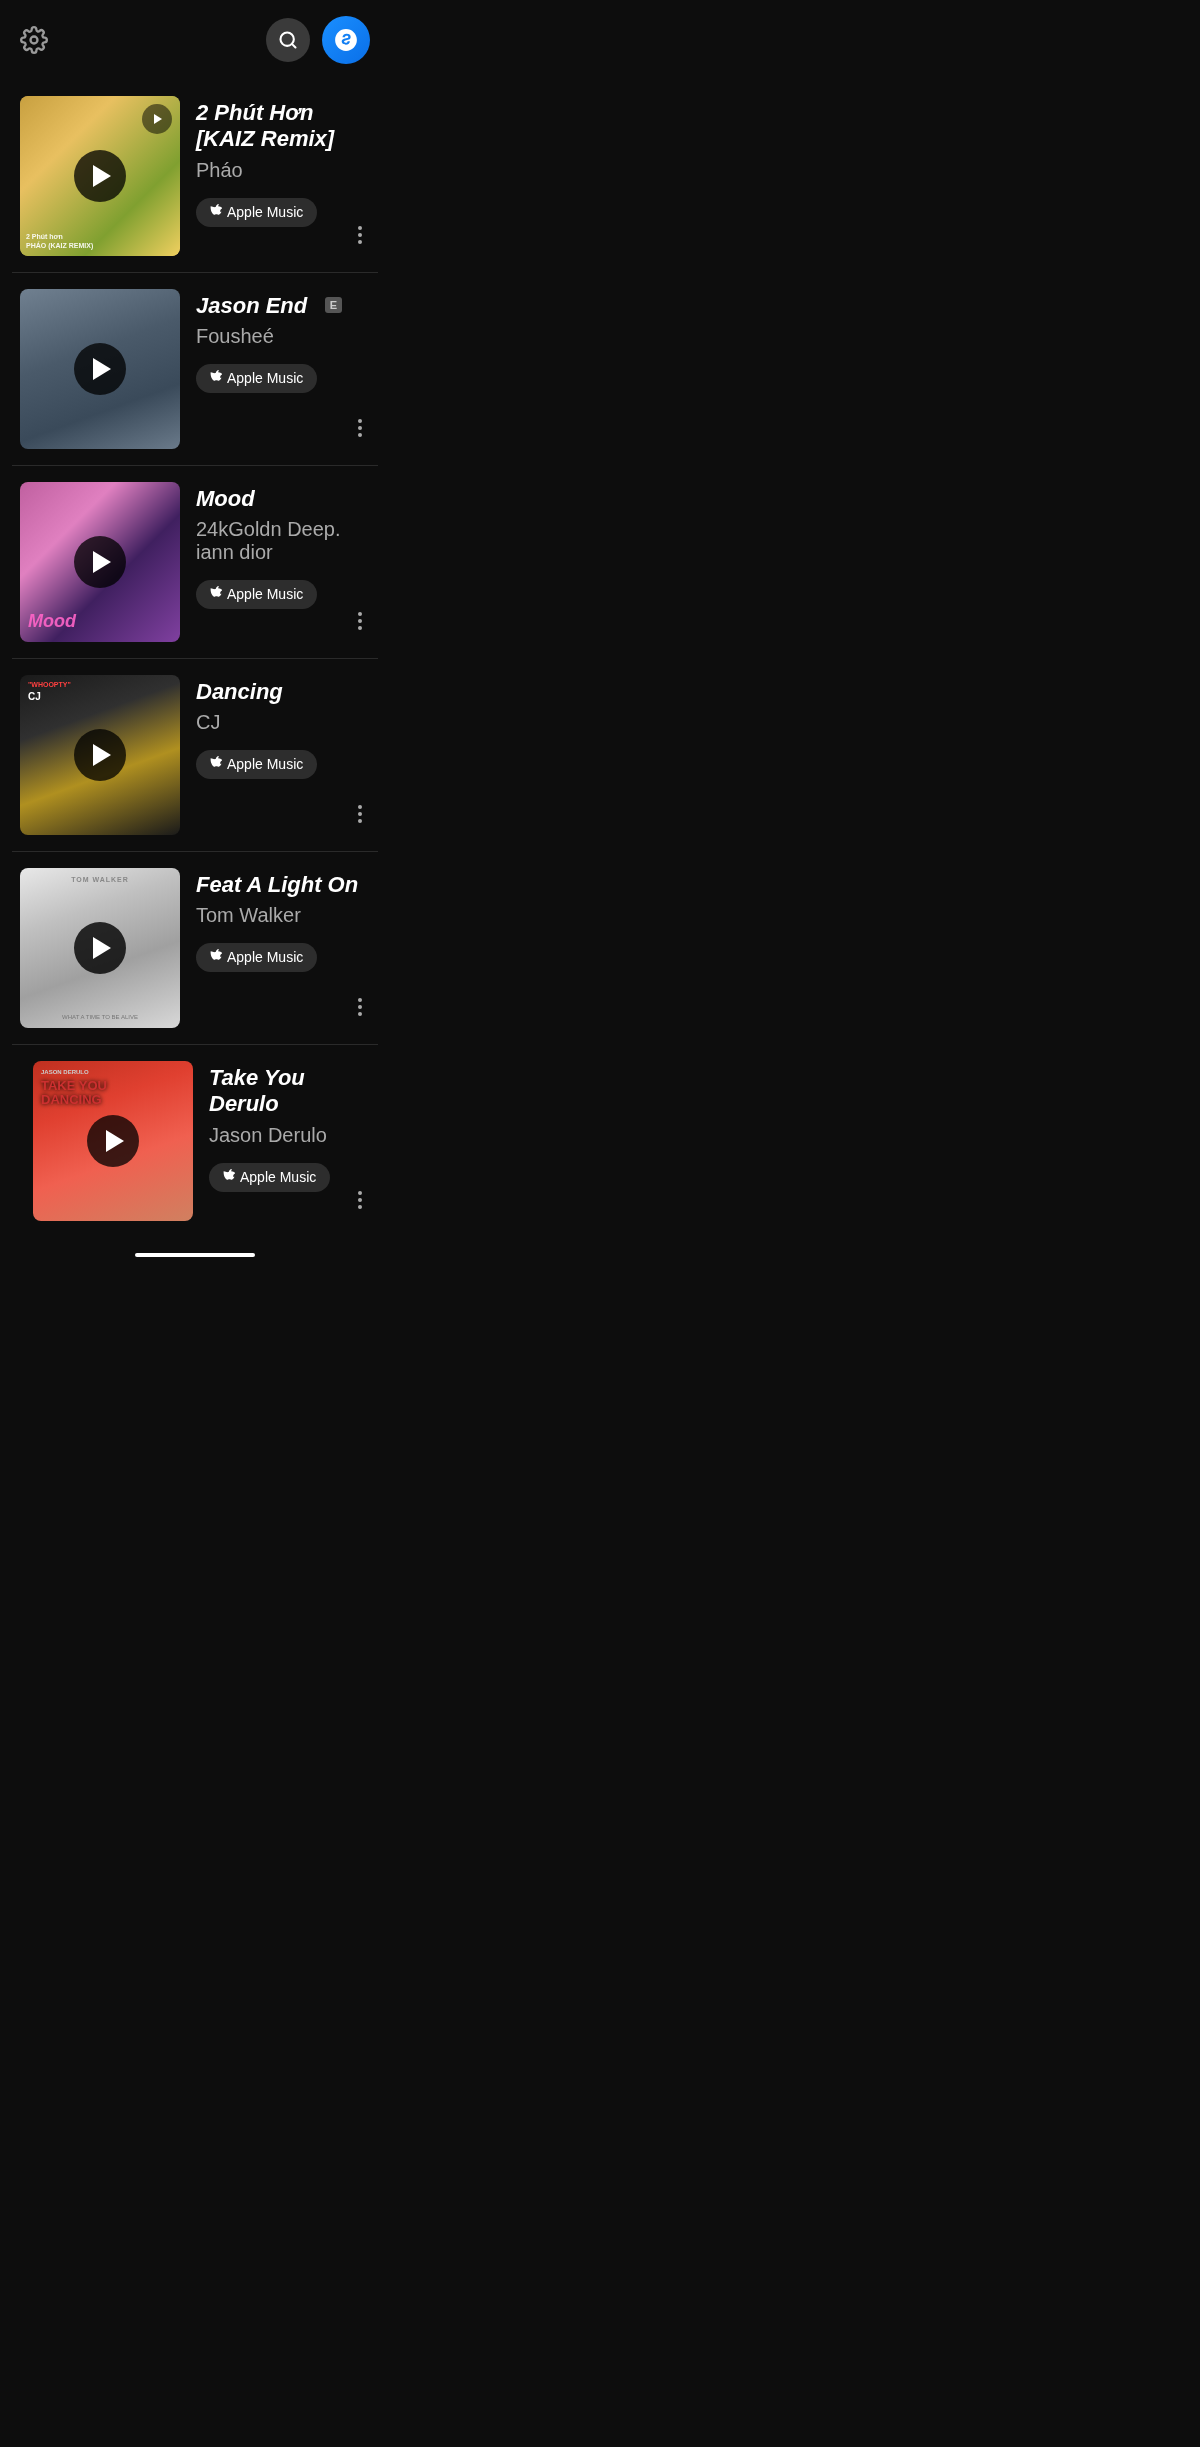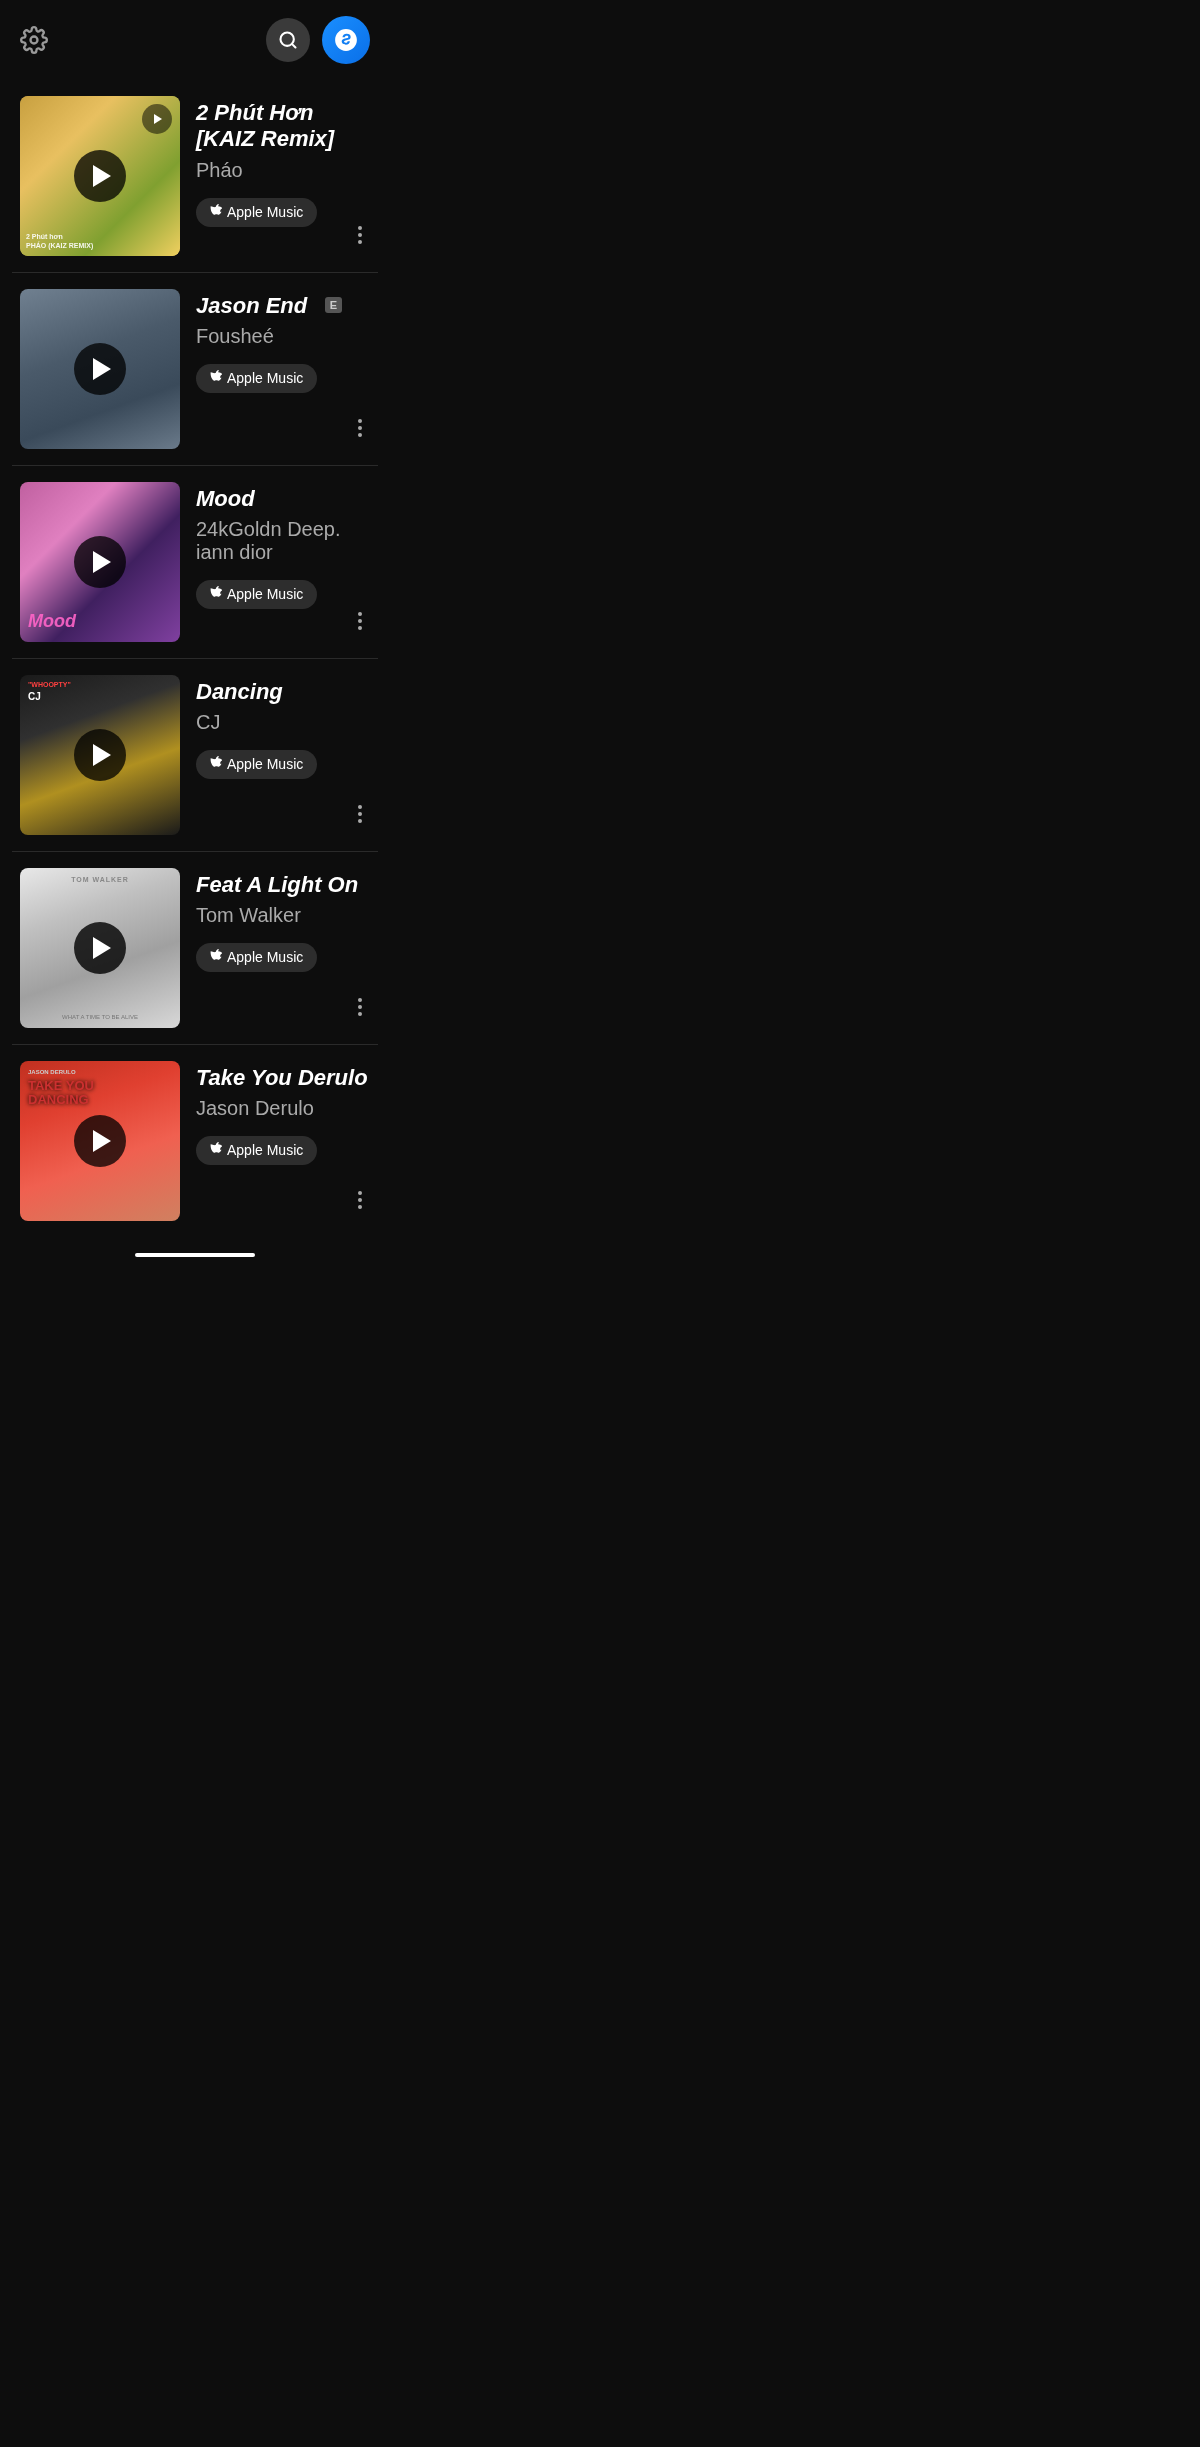--- a/index.html
+++ b/index.html
@@ -369,21 +369,21 @@
       </div>
     </div>
     <button class="more-btn">
       <div class="dot"></div>
       <div class="dot"></div>
       <div class="dot"></div>
     </button>
   </div>
 
   <div class="song-item" style="border-bottom:none;">
-    <div class="album-art" style="background:linear-gradient(160deg,#c03020,#e04030 30%,#f06050 60%,#d08060);">
+    <div class="album-art" style="background:linear-gradient(160deg,#c03020,#e04030 30%,#f06050 60%,#d08060);margin-left:13px;">
       <div style="position:absolute;top:8px;left:8px;font-size:6px;color:#cccccc;font-weight:bold;">JASON DERULO</div>
       <div style="position:absolute;top:18px;left:8px;font-size:13px;color:#cc3030;font-weight:bold;line-height:1.1;text-shadow:0 0 4px #000;">TAKE YOU<br>DANCING</div>
       <div class="play-overlay">
         <div class="play-triangle"></div>
       </div>
     </div>
     <div class="song-info">
       <div class="song-title">Take You Derulo</div>
       <div class="song-artist">Jason Derulo</div>
       <div class="apple-music-badge">

